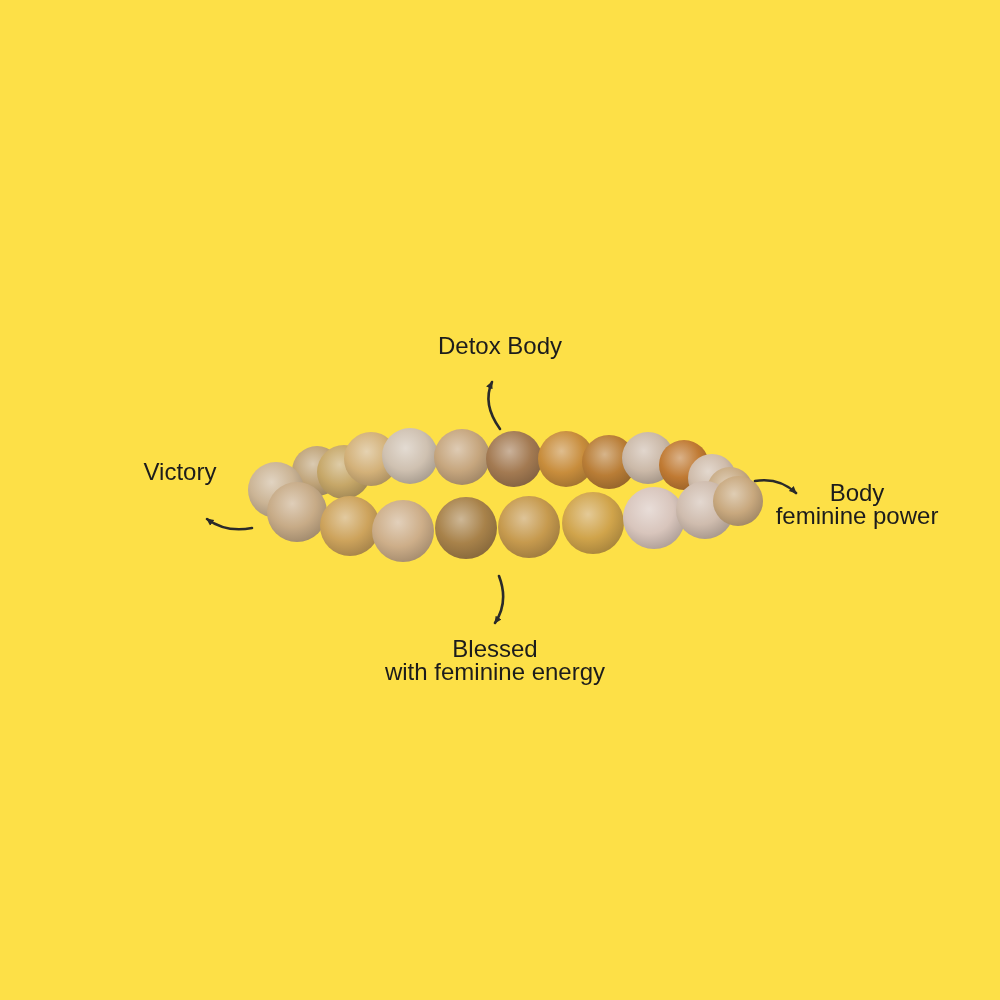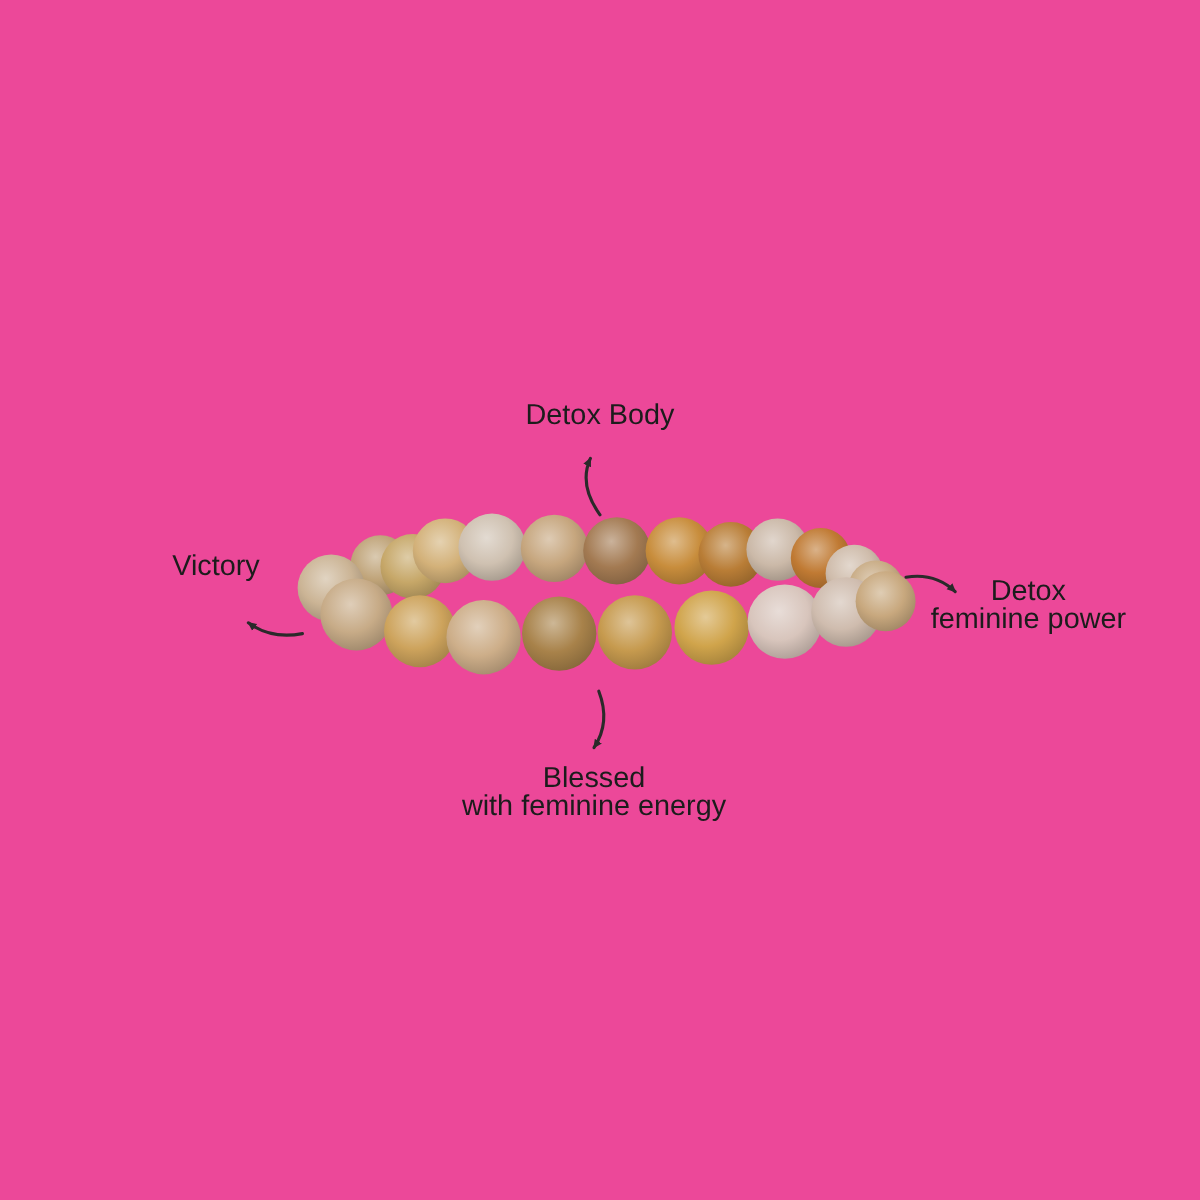--- a/index.html
+++ b/index.html
@@ -4,21 +4,21 @@
 <style>
   html, body {
     margin: 0;
     padding: 0;
     background: #ffffff;
   }
   .canvas {
     position: relative;
     width: 1000px;
     height: 1000px;
-    background: #ec4899;
+    background: #fde047;
     overflow: hidden;
     font-family: "Liberation Sans", "DejaVu Sans", sans-serif;
   }
   #scene {
     position: absolute;
     left: 0;
     top: 0;
     width: 1000px;
     height: 1000px;
   }
@@ -191,21 +191,21 @@
 
   <div class="label" id="label-detox" style="color: rgb(28, 28, 28);">
     <span>Detox Body</span>
   </div>
 
   <div class="label" id="label-victory" style="color: rgb(28, 28, 28);">
     <span>Victory</span>
   </div>
 
   <div class="label" id="label-boost" style="color: rgb(28, 28, 28);">
-    <span>Detox</span>
+    <span>Body</span>
     <span>feminine power</span>
   </div>
 
   <div class="label" id="label-blessed" style="color: rgb(28, 28, 28);">
     <span>Blessed</span>
     <span>with feminine energy</span>
   </div>
 
 </div>
 

